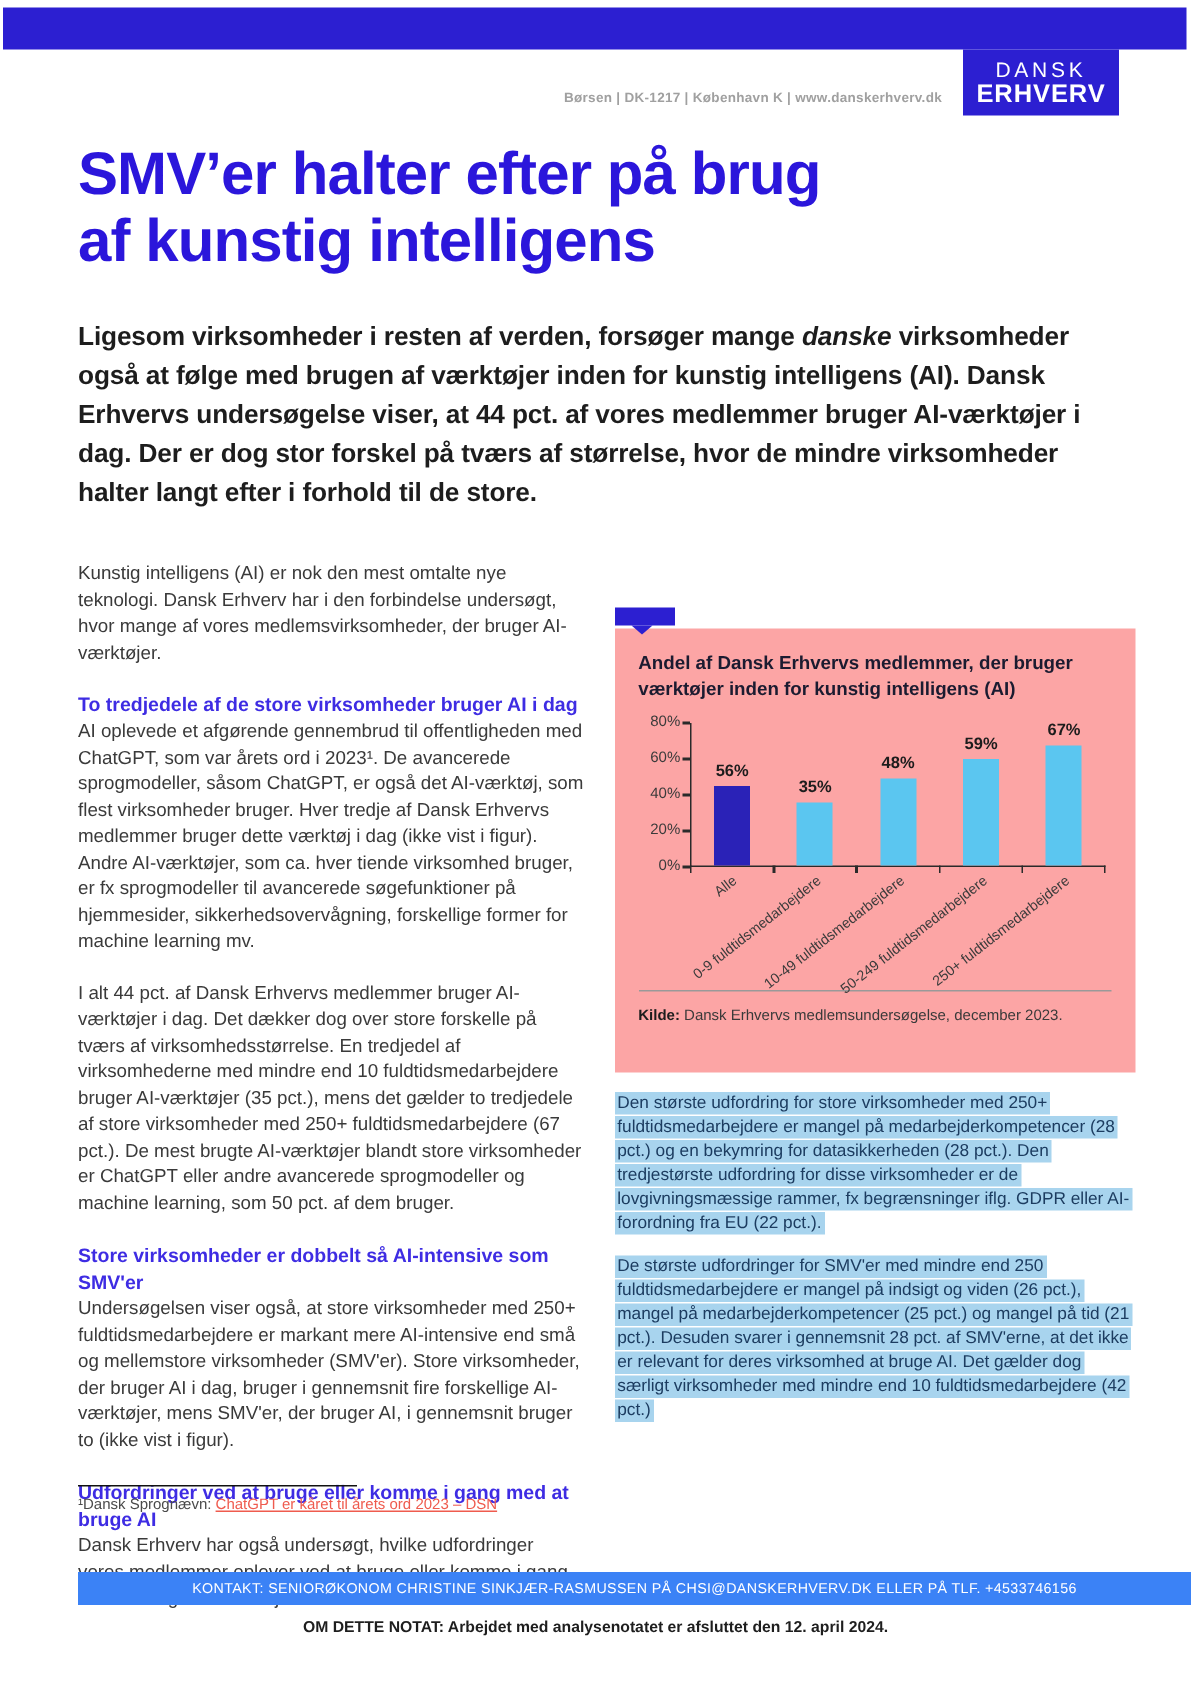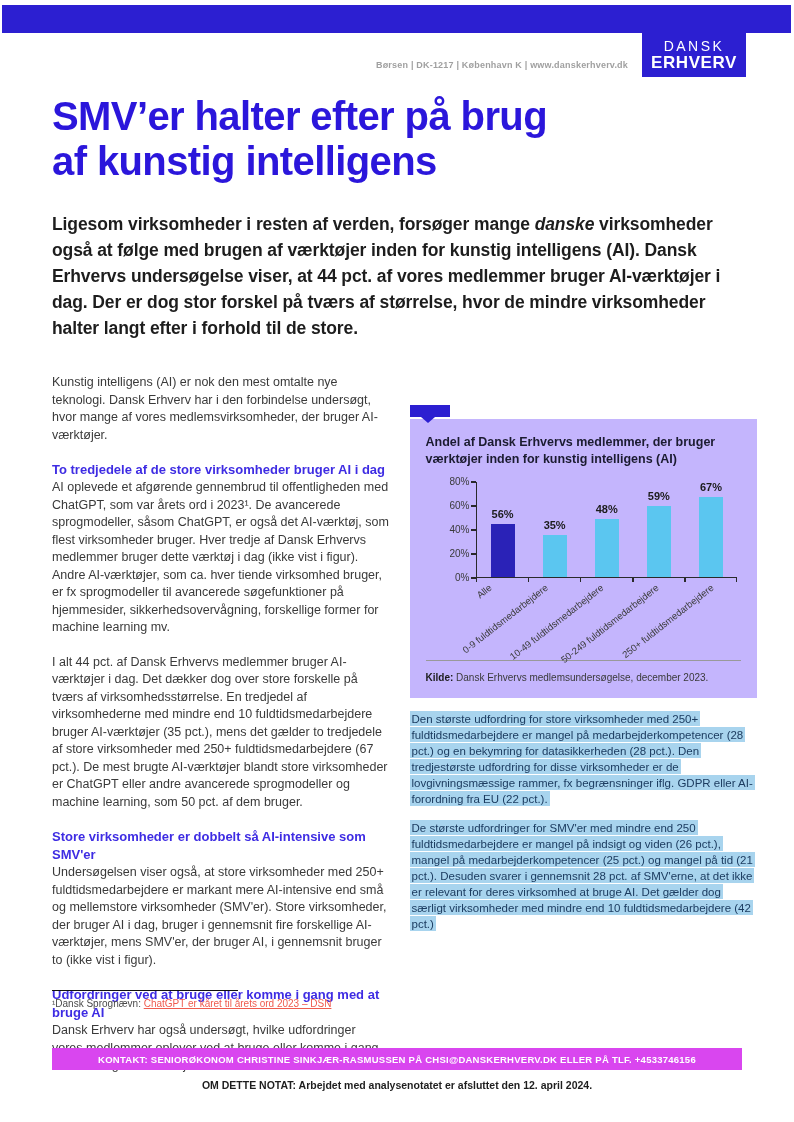--- a/index.html
+++ b/index.html
@@ -34,24 +34,24 @@
   .col-left { width:338px; font-size:12.5px; line-height:17.5px; color:#3a3a3a; }
   .col-left p { margin:0 0 17px; }
   .col-h { margin:6px 0 0; font-size:13px; line-height:18px; font-weight:700; color:#3E2CE3; }
   .col-right { width:348px; padding-top:31px; }
   
   .fig-tab { position:relative; width:40px; height:12px; background:#2C1FD1; z-index:2; }
   .fig-tab::after {
     content:""; position:absolute; top:100%; left:11px;
     border-left:7px solid transparent; border-right:7px solid transparent; border-top:6px solid #2C1FD1;
   }
-  .fig-box { background:#c4b5fd; padding:15px 16px 13px; margin-top:2px; }
+  .fig-box { background:#fca5a5; padding:15px 16px 30px; margin-top:2px; }
   .fig-title { font-size:12.5px; line-height:17px; font-weight:700; color:#1b1b30; }
   .chart-plot {
-    position:relative; margin:14px 4px 0 50px; height:96px;
+    position:relative; margin:14px 4px 0 34px; height:96px;
     border-left:1.5px solid #2a2a2a; border-bottom:1.5px solid #2a2a2a;
     display:flex;
   }
   .bar-slot { flex:1; position:relative; height:100%; }
   .bar { position:absolute; bottom:0; left:50%; transform:translateX(-50%); width:24px; }
   .bar-val {
     position:absolute; left:50%; transform:translateX(-50%);
     font-size:11px; font-weight:700; color:#1c1c1c; white-space:nowrap;
   }
   .ytick-label { position:absolute; right:calc(100% + 7px); width:30px; text-align:right; font-size:10px; color:#3a3a3a; }
@@ -74,23 +74,23 @@
     background:#A8D4EE; color:#1C3C60; padding:1.5px 2px;
     -webkit-box-decoration-break:clone; box-decoration-break:clone;
   }
   
   .footnote-block { position:absolute; top:990px; left:0; width:420px; }
   .footnote-rule { border:none; border-top:1.5px solid #111; width:186px; margin:0 0 7px; }
   .footnote { font-size:10px; color:#4a4a4a; }
   .footnote a { color:#EF5B4E; text-decoration:underline; }
   
   .footer-bar {
-    position:absolute; top:1048px; left:0; width:690px; height:22px; background:#d946ef;
+    position:absolute; top:1048px; left:0; width:742px; height:22px; background:#3b82f6;
     display:flex; align-items:center; justify-content:center;
-    color:#fff; font-size:9.5px; font-weight:700; letter-spacing:0.25px;
+    color:#fff; font-size:9.5px; font-weight:400; letter-spacing:0.25px;
   }
   .footer-about {
     position:absolute; top:1079px; left:0; width:690px; text-align:center;
     font-size:10.5px; font-weight:700; color:#1e1e1e;
   }
 </style>
 </head>
 <body>
 
 <div class="page">

